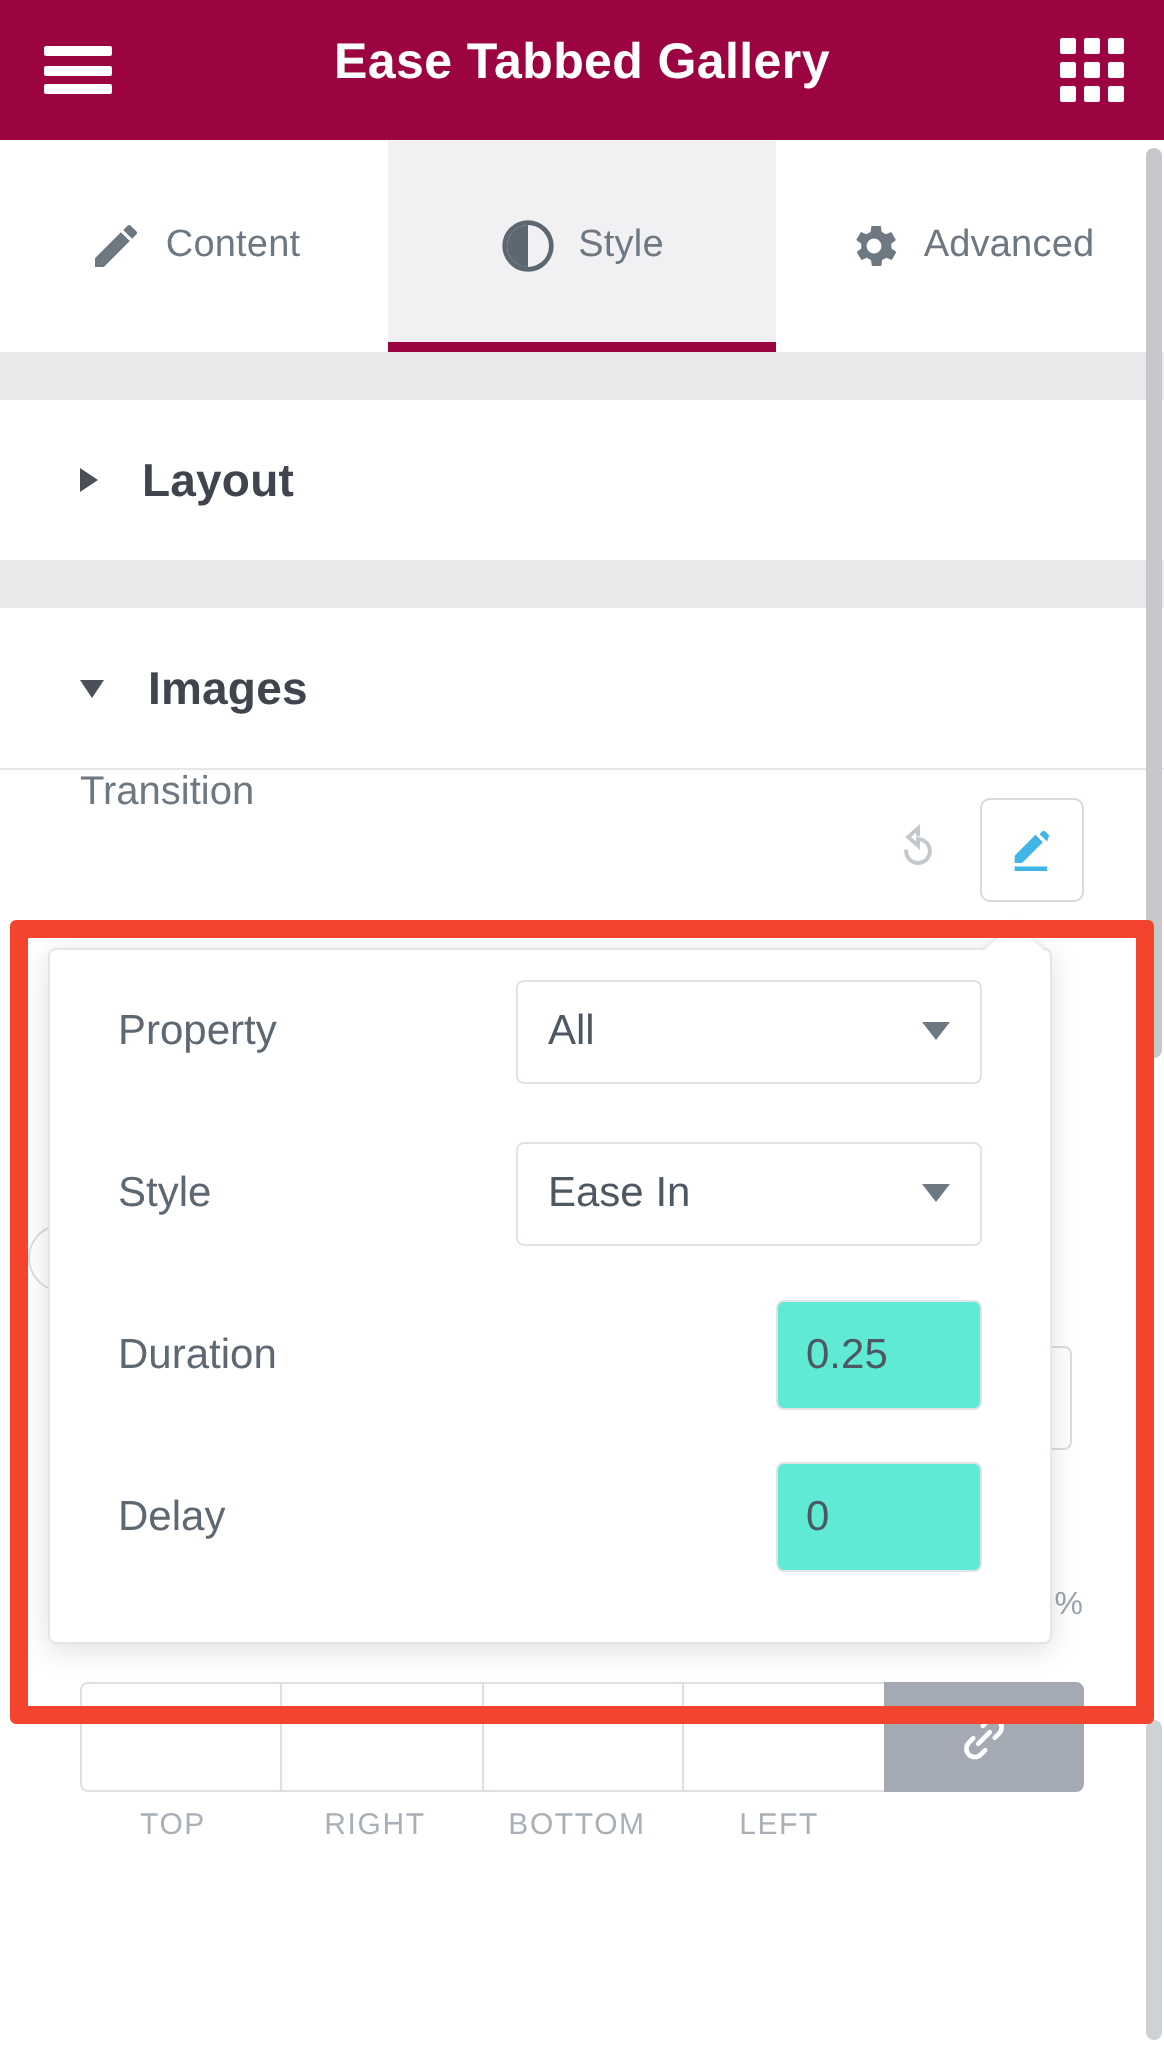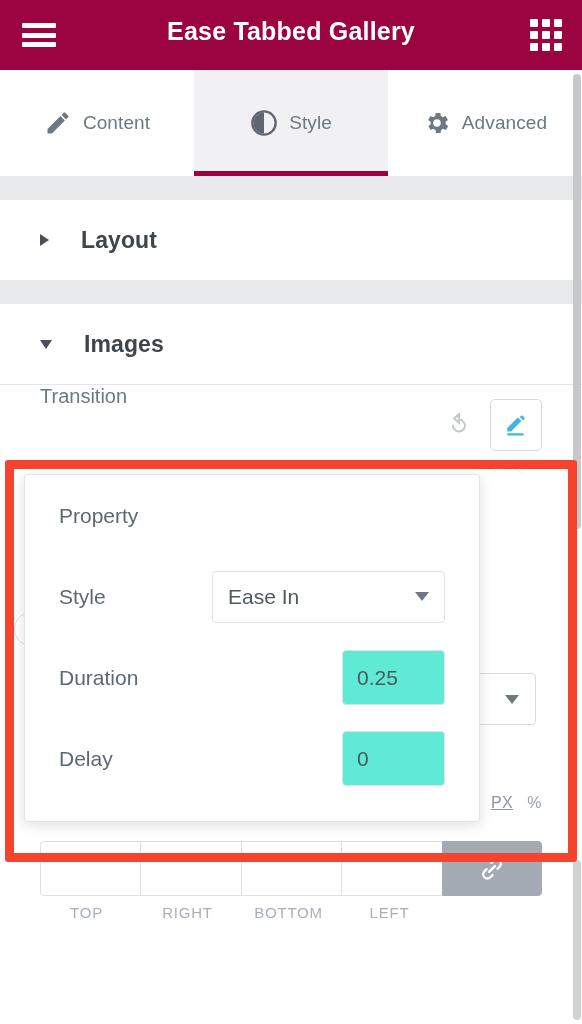--- a/index.html
+++ b/index.html
@@ -82,21 +82,21 @@
 
   
   .content { position: absolute; top: 176px; left: 0; width: 582px; height: 848px; background:#ffffff; }
 
   .band { width: 582px; height: 24px; background: #e9eaec; }
 
   .section-header {
     width: 582px; height: 80px;
     display: flex; align-items: center;
     padding-left: 40px;
-    gap: 32px;
+    gap: 22px;
     background: #ffffff;
     cursor: pointer;
   }
   .section-header .caret { width: 0; height: 0; }
   .caret-right {
     border-left: 9px solid #4a4f58;
     border-top: 6px solid transparent;
     border-bottom: 6px solid transparent;
   }
   .caret-down {
@@ -184,21 +184,21 @@
   .radius-labels { display: flex; padding: 8px 40px 0 36px; }
   .radius-labels span {
     width: 101px; text-align: center;
     font-size: 15px; color: #a9b0b8; letter-spacing: .8px;
   }
 
   
   .popover {
     position: absolute;
     left: 24px; top: 474px;
-    width: 456px; height: 348px;
+    width: 502px; height: 348px;
     background: #ffffff;
     border: 1px solid #e3e5e8;
     border-radius: 4px;
     box-shadow: 0 3px 14px rgba(0,0,0,.13);
     z-index: 30;
   }
   .popover-notch {
     position: absolute; top: -13px; left: 466px;
     width: 0; height: 0;
     border-left: 16px solid transparent;
@@ -399,20 +399,24 @@
     </div>
   </div>
 
   <div class="left-stub"></div>
 
   <div class="popover">
     <div class="popover-notch"></div>
 
     <div class="pop-row">
       <span class="pop-label">Property</span>
+      <span class="pop-select">
+        <span>All</span>
+        <span class="select-caret"></span>
+      </span>
     </div>
 
     <div class="pop-row">
       <span class="pop-label">Style</span>
       <span class="pop-select">
         <span>Ease In</span>
         <span class="select-caret"></span>
       </span>
     </div>
 

